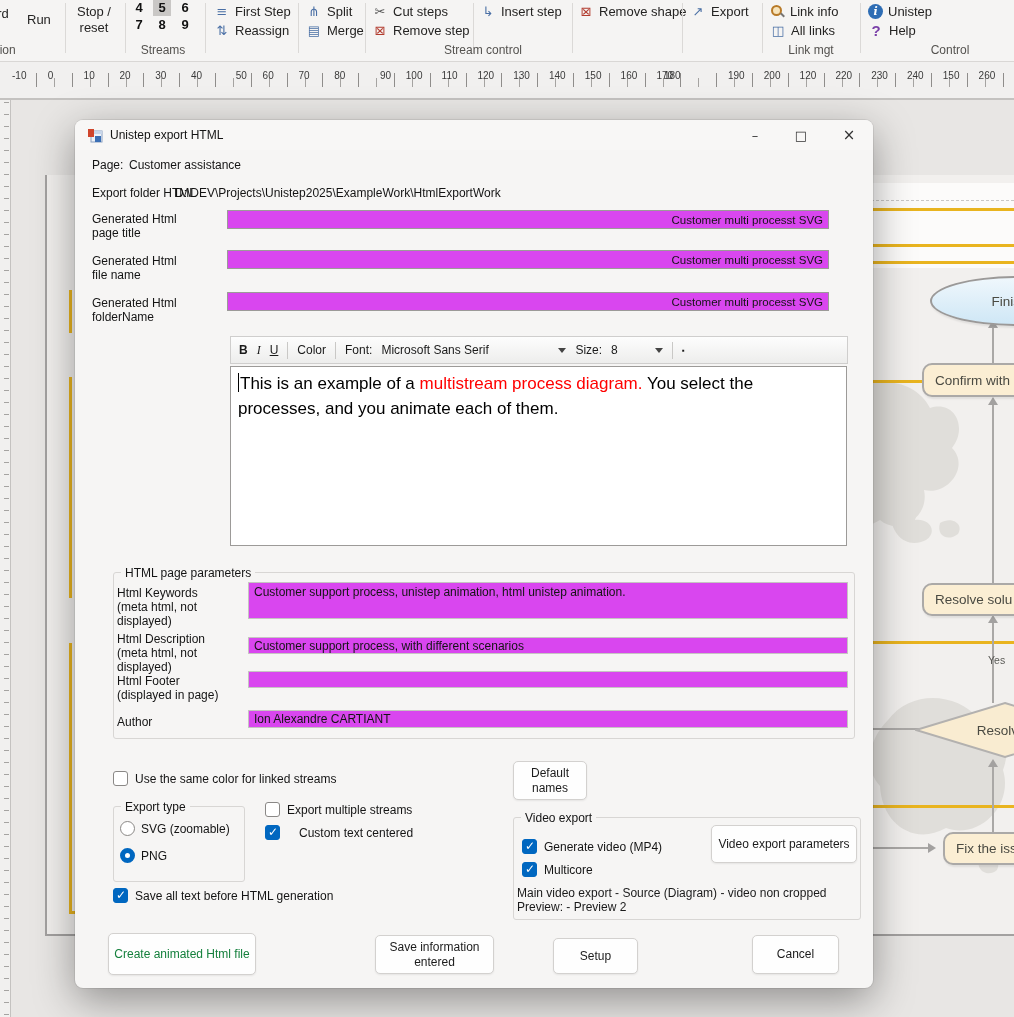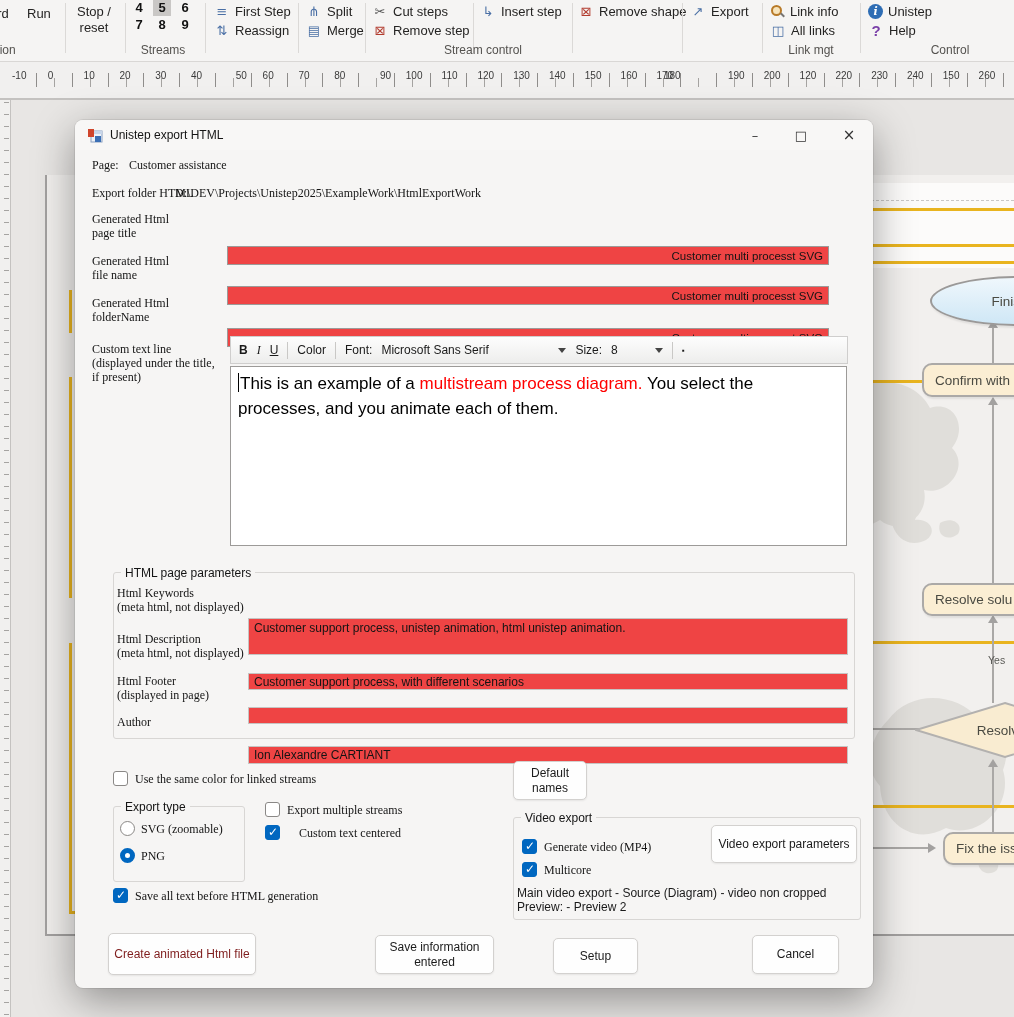--- a/index.html
+++ b/index.html
@@ -40,50 +40,50 @@
   .arr-up{position:absolute;width:0;height:0;border-left:5px solid transparent;border-right:5px solid transparent;border-bottom:8px solid #a3a1a0;}
   .arr-right{position:absolute;width:0;height:0;border-top:5px solid transparent;border-bottom:5px solid transparent;border-left:8px solid #a3a1a0;}
   .node{position:absolute;background:#fbeed3;border:2px solid #aba9a7;border-radius:10px;font-size:13.5px;color:#4a4a42;display:flex;align-items:center;padding-left:11px;white-space:nowrap;box-shadow:1px 2px 2px rgba(0,0,0,.08);}
   .ellipse{position:absolute;border:2px solid #9b9998;border-radius:50%;background:linear-gradient(#eff7fc,#cfe7f6);font-size:13.5px;color:#4a4a42;display:flex;align-items:center;justify-content:center;box-shadow:1px 2px 2px rgba(0,0,0,.08);}
   .smalltxt{position:absolute;font-size:10.5px;color:#5a5a56;}
   
   #dialog{position:absolute;left:75px;top:120px;width:798px;height:868px;background:#f6f5f4;border-radius:8px;box-shadow:0 12px 42px rgba(0,0,0,.38),0 0 0 1px rgba(0,0,0,.07);z-index:10;}
   #titlebar{position:absolute;left:0;top:0;right:0;height:30px;border-radius:8px 8px 0 0;background:#f8f7f6;}
   .title{position:absolute;left:35px;top:8px;font-size:12px;color:#141414;}
   .wbtn{position:absolute;top:0;height:30px;display:flex;align-items:center;justify-content:center;font-size:13px;color:#333;font-family:"DejaVu Sans",sans-serif;}
-  .lbl{position:absolute;font-size:12px;color:#141414;line-height:14px;white-space:pre-line;font-family:Liberation Serif, serif;}
-  .tb{position:absolute;background:#ef4444;border:1px solid #9c9a98;font-size:12px;color:#141414;display:flex;align-items:center;padding:0 5px;overflow:hidden;white-space:nowrap;margin-top:36px;}
+  .lbl{position:absolute;font-size:12px;color:#141414;line-height:14px;white-space:pre-line;}
+  .tb{position:absolute;background:#d946ef;border:1px solid #9c9a98;font-size:12px;color:#141414;display:flex;align-items:center;padding:0 5px;overflow:hidden;white-space:nowrap;}
   .tb.right{justify-content:flex-end;font-size:11.5px;}
   .tb.light{border-color:#c6c4c2;}
   .tb.topalign{align-items:flex-start;padding-top:2px;}
   .fmtbar{position:absolute;background:linear-gradient(#fdfdfd,#ededec);border:1px solid #cfcecd;display:flex;align-items:center;gap:9px;padding:0 8px;font-size:12px;color:#1a1a1a;}
   .vsep{width:1px;height:17px;background:#c9c8c6;}
   .combo{display:flex;align-items:center;justify-content:space-between;}
   .combo .car{width:0;height:0;border-left:4px solid transparent;border-right:4px solid transparent;border-top:5px solid #444;margin-left:6px;}
   .rta{position:absolute;background:#fff;border:1px solid #9c9a98;font-size:17px;line-height:25px;color:#000;padding:4px 7px;}
   .caret{display:inline-block;width:1px;height:19px;background:#000;vertical-align:-3px;margin-right:1px;}
   .grp{position:absolute;border:1px solid #d8d6d4;border-radius:3px;}
   .grplbl{position:absolute;font-size:12px;color:#141414;background:#f6f5f4;padding:0 4px;white-space:nowrap;}
   .chk{position:absolute;width:15px;height:15px;border:1px solid #8a8886;border-radius:3px;background:#fff;box-sizing:border-box;}
   .chk.on{background:#0067c0;border-color:#0067c0;}
   .chk.on::after{content:"✓";position:absolute;left:2px;top:-1px;color:#fff;font-size:12px;font-family:"DejaVu Sans",sans-serif;}
   .rad{position:absolute;width:15px;height:15px;border:1px solid #8a8886;border-radius:50%;background:#fff;box-sizing:border-box;}
   .rad.on{border:5px solid #0067c0;}
   .btn{position:absolute;background:#fefefe;border:1px solid #d3d1cf;border-radius:5px;display:flex;align-items:center;justify-content:center;text-align:center;font-size:12px;color:#1b1b1b;line-height:15px;white-space:pre-line;box-shadow:0 1px 2px rgba(0,0,0,.07);}
-  .btn.link{color:#7f1d1d;}
+  .btn.link{color:#15803d;}
   .note{position:absolute;font-size:12px;color:#1a1a1a;white-space:nowrap;}
 </style>
 </head>
 <body>
 
 <div id="ribbon">
   <div class="ritem" style="left:-10px;top:5px">
       <span>ard</span>
     </div>
-  <div class="ritem" style="left:27px;top:5px">
+  <div class="ritem" style="left:27px;top:11px">
       <span>Run</span>
     </div>
   <div class="glabel" style="left:6px">tion</div>
 
   <div class="rsep" style="left:65px"></div>
   <div class="stopreset">Stop /
 reset</div>
   <div class="rsep" style="left:125px"></div>
 
   <span class="key" style="left:130px;top:0">4</span>
@@ -334,23 +334,20 @@
 file name</div>
   <div class="tb right" style="left:152px;top:130px;width:590px;height:17px">
       <span>Customer multi processt SVG</span>
     </div>
   <div class="lbl" style="left:17px;top:176px;width:130px">Generated  Html
 folderName</div>
   <div class="tb right" style="left:152px;top:172px;width:590px;height:17px">
       <span>Customer multi processt SVG</span>
     </div>
 
-  <div class="lbl" style="left:17px;top:222px;width:135px">Custom text line
-(displayed under the title,
-if present)</div>
 
   <div class="fmtbar" style="left:155px;top:216px;width:600px;height:26px">
     <span style="font-weight:bold">B</span>
     <span style="font-style:italic;font-family:'Liberation Serif',serif">I</span>
     <span style="text-decoration:underline">U</span>
     <span class="vsep"></span>
     <span>Color</span>
     <span class="vsep"></span>
     <span>Font:</span>
     <span class="combo" style="width:185px">

